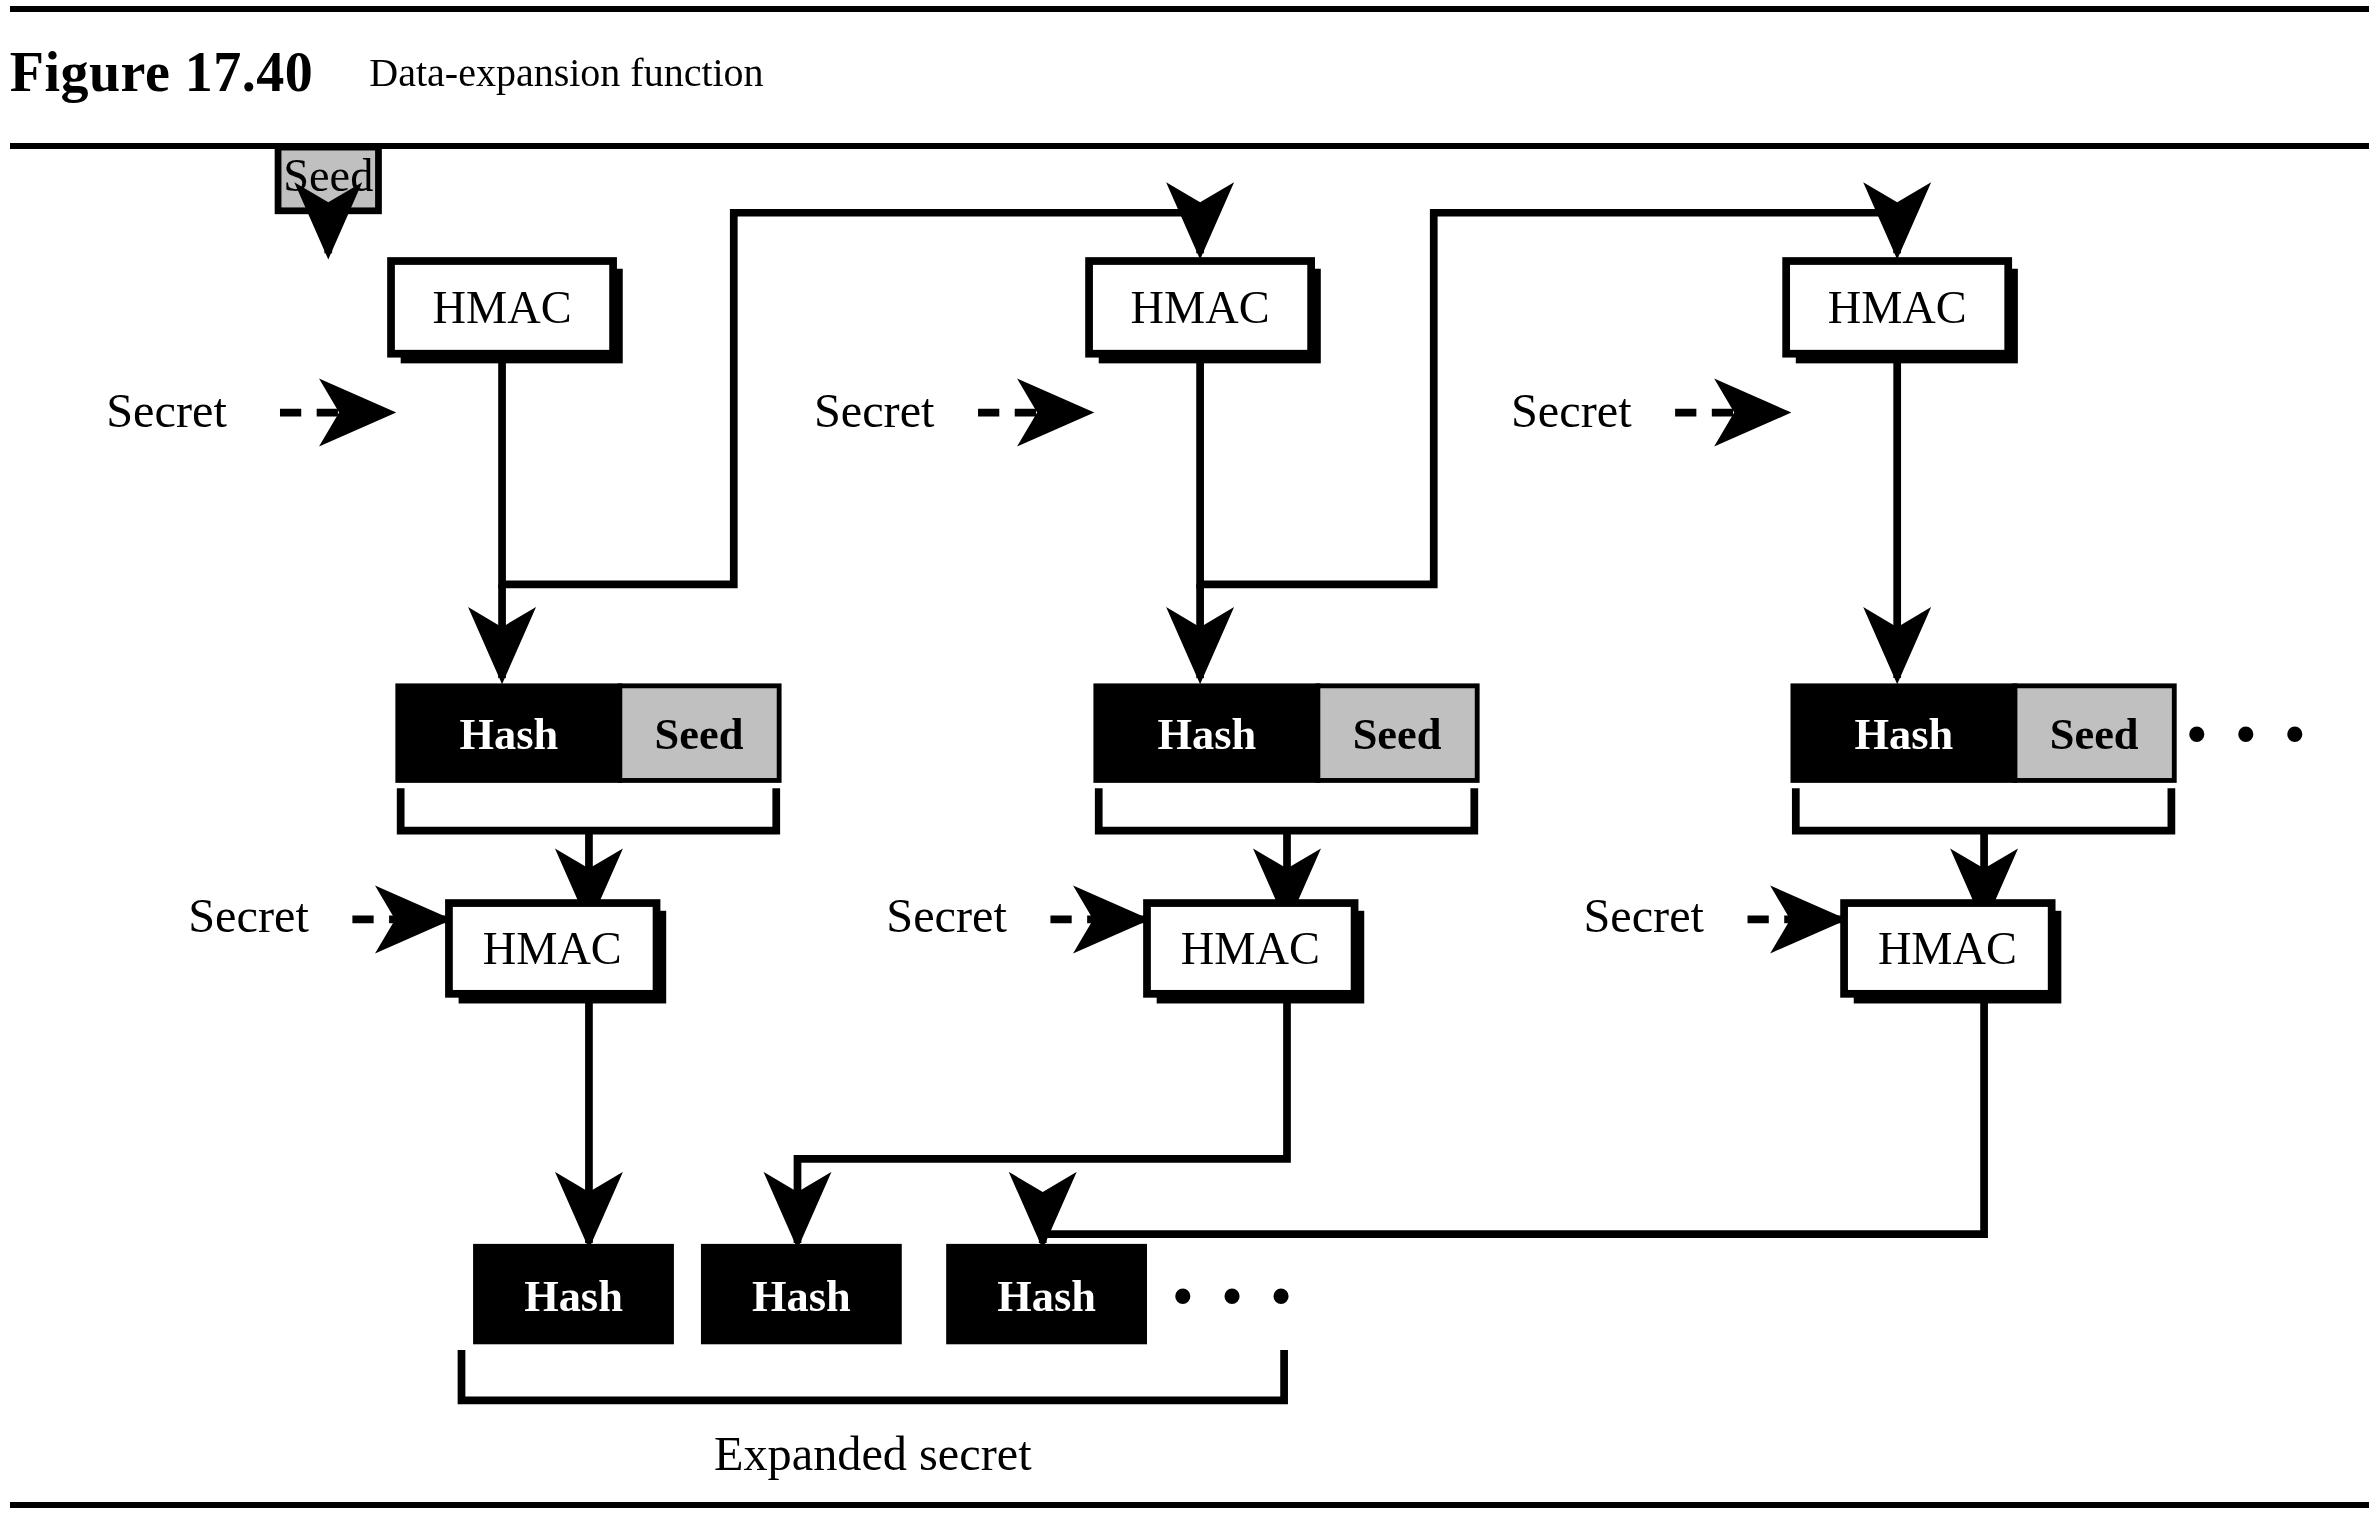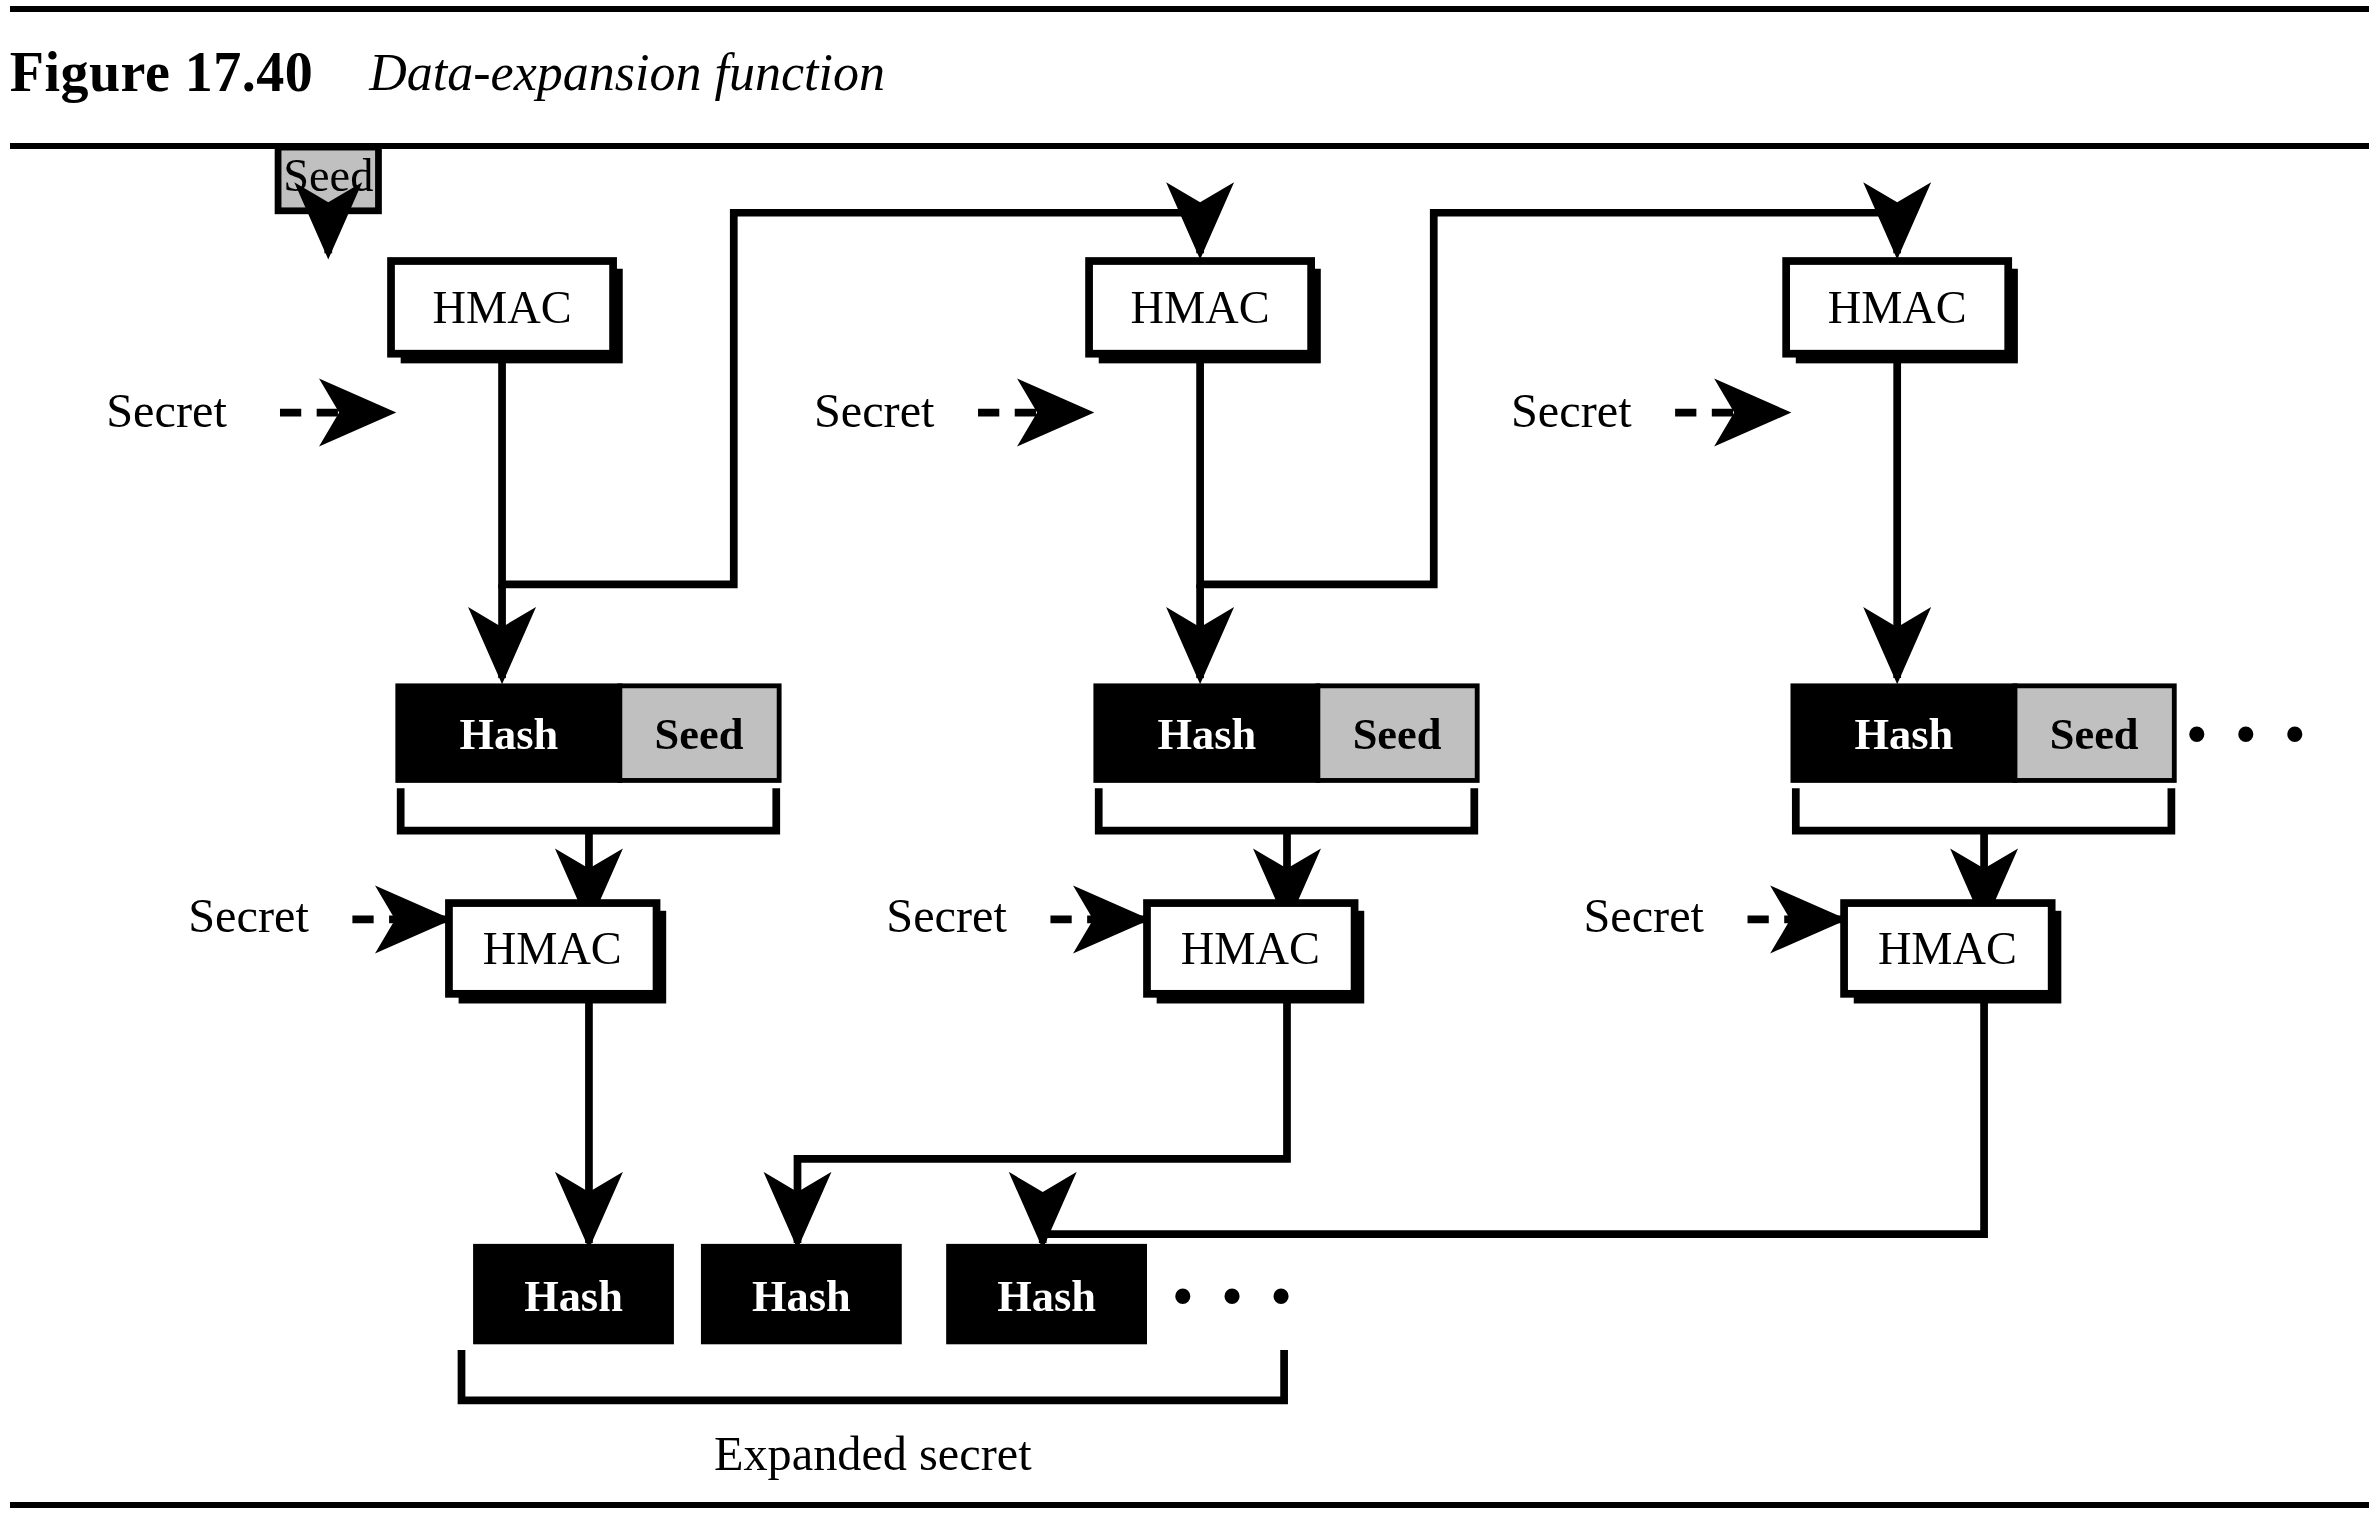--- a/index.html
+++ b/index.html
@@ -42,22 +42,21 @@
   }
   #figure-number {
     font-family: "Liberation Serif", "DejaVu Serif", serif;
     font-weight: bold;
     font-size: 56px;
     letter-spacing: 0.5px;
     color: #000;
   }
   #figure-title {
     font-family: "Liberation Serif", "DejaVu Serif", serif;
-    font-style: italic;
-    font-size: 52px;
+    font-size: 40px;
     color: #000;
     margin-left: 56px;
   }
 
   #diagram-svg {
     position: absolute;
     left: 0;
     top: 145px;
     width: 2378px;
     height: 1352px;

